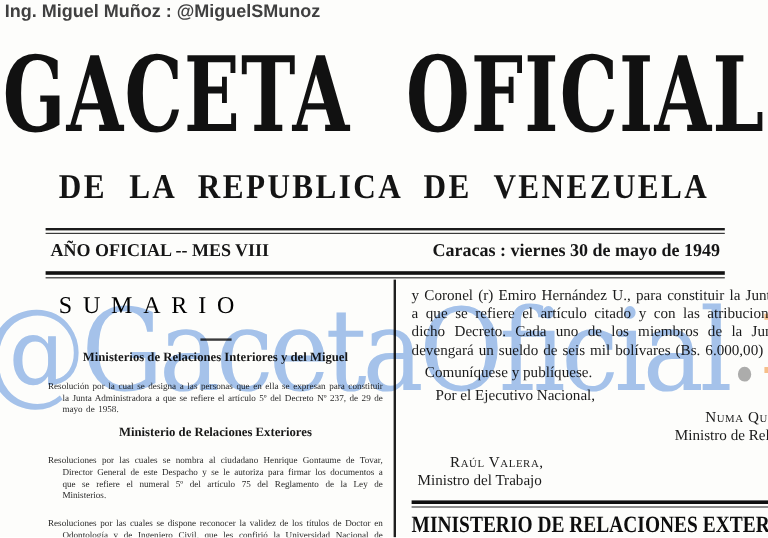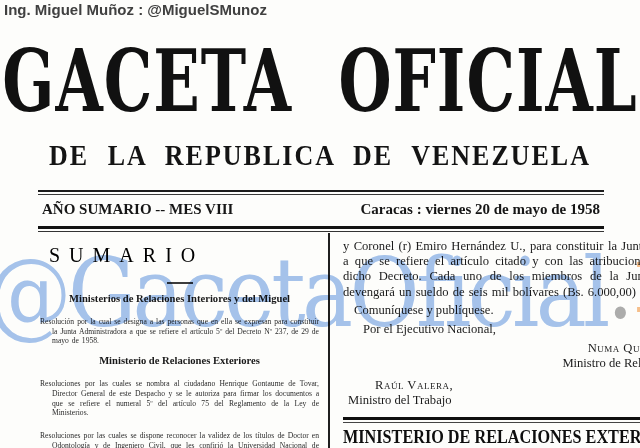--- a/index.html
+++ b/index.html
@@ -90,22 +90,22 @@
 <div class="page">
 
   <div class="credit">Ing. Miguel Muñoz : @MiguelSMunoz</div>
 
   <div class="masthead">GACETA OFICIAL</div>
   <div class="subtitle">DE LA REPUBLICA DE VENEZUELA</div>
 
   <div class="rule-top"></div>
 
   <div class="dateline">
-    <span>AÑO SUMARIO -- MES VIII</span>
-    <span>Caracas : viernes 20 de mayo de 1958</span>
+    <span>AÑO OFICIAL -- MES VIII</span>
+    <span>Caracas : viernes 30 de mayo de 1949</span>
   </div>
 
   <div class="rule-mid"></div>
 
   <div class="columns">
 
     <div class="col-left">
       <div class="sumario-title">SUMARIO</div>
       <div class="sumario-rule"></div>
       <div id="sumario-sections">

